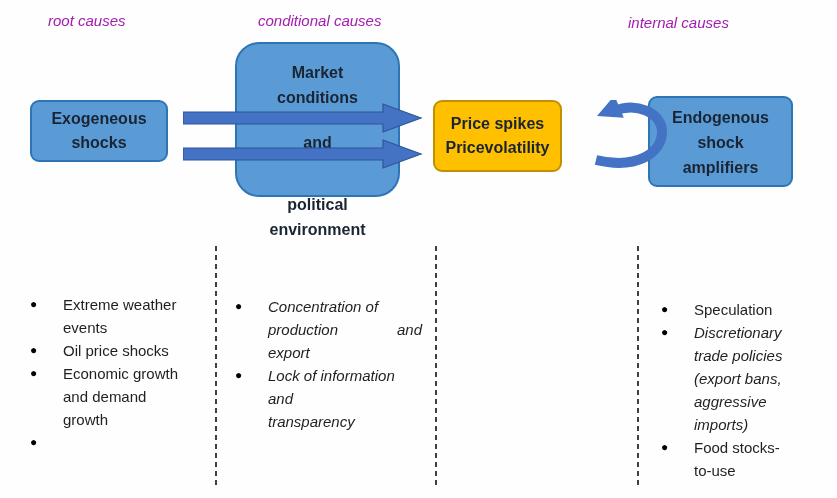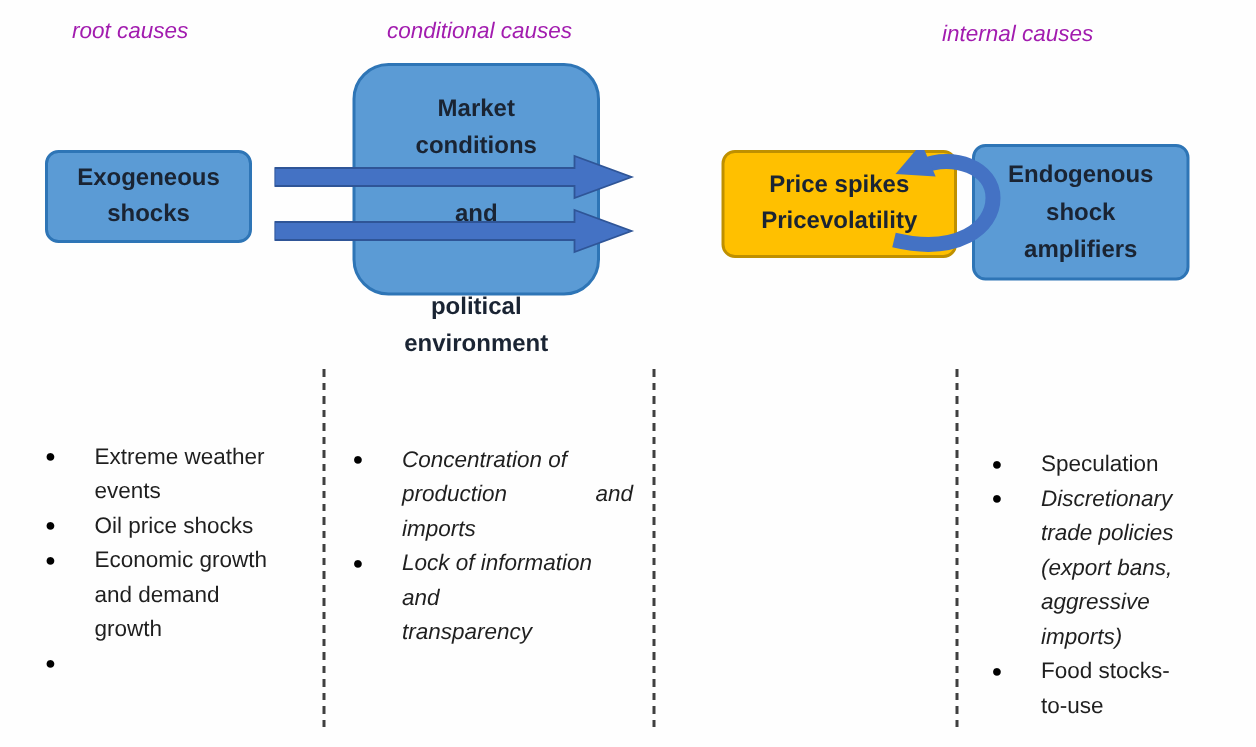--- a/index.html
+++ b/index.html
@@ -66,21 +66,21 @@
     </div>
   </div>
 
   <div class="box rounded-sm" style="left:30px;top:100px;width:138px;height:62px;z-index:2;">
     <div class="vcenter">
       <div>Exogeneous</div>
       <div>shocks</div>
     </div>
   </div>
 
-  <div class="box orange rounded-sm" style="left:433px;top:100px;width:157px;height:72px;z-index:2;margin-left:48px;">
+  <div class="box orange rounded-sm" style="left:433px;top:100px;width:129px;height:72px;z-index:2;">
     <div class="vcenter">
       <div>Price spikes</div>
       <div>Pricevolatility</div>
     </div>
   </div>
 
   <div class="box rounded-sm" style="left:648px;top:96px;width:145px;height:91px;z-index:2;">
     <div class="vcenter" style="line-height:25px;">
       <div>Endogenous</div>
       <div>shock</div>
@@ -134,21 +134,21 @@
 
   <div class="blist" style="left:235px;top:295px;width:187px;">
       <div class="li-row">
         <span class="bullet">●</span>
         <div class="li-text emphasis">
           <div class="li-line">Concentration of</div>
           <div class="li-line justify">
             <span>production</span>
             <span>and</span>
           </div>
-          <div class="li-line">imports</div>
+          <div class="li-line">export</div>
         </div>
       </div>
       <div class="li-row">
         <span class="bullet">●</span>
         <div class="li-text emphasis">
           <div class="li-line">Lock of information</div>
           <div class="li-line">and</div>
           <div class="li-line">transparency</div>
         </div>
       </div>

